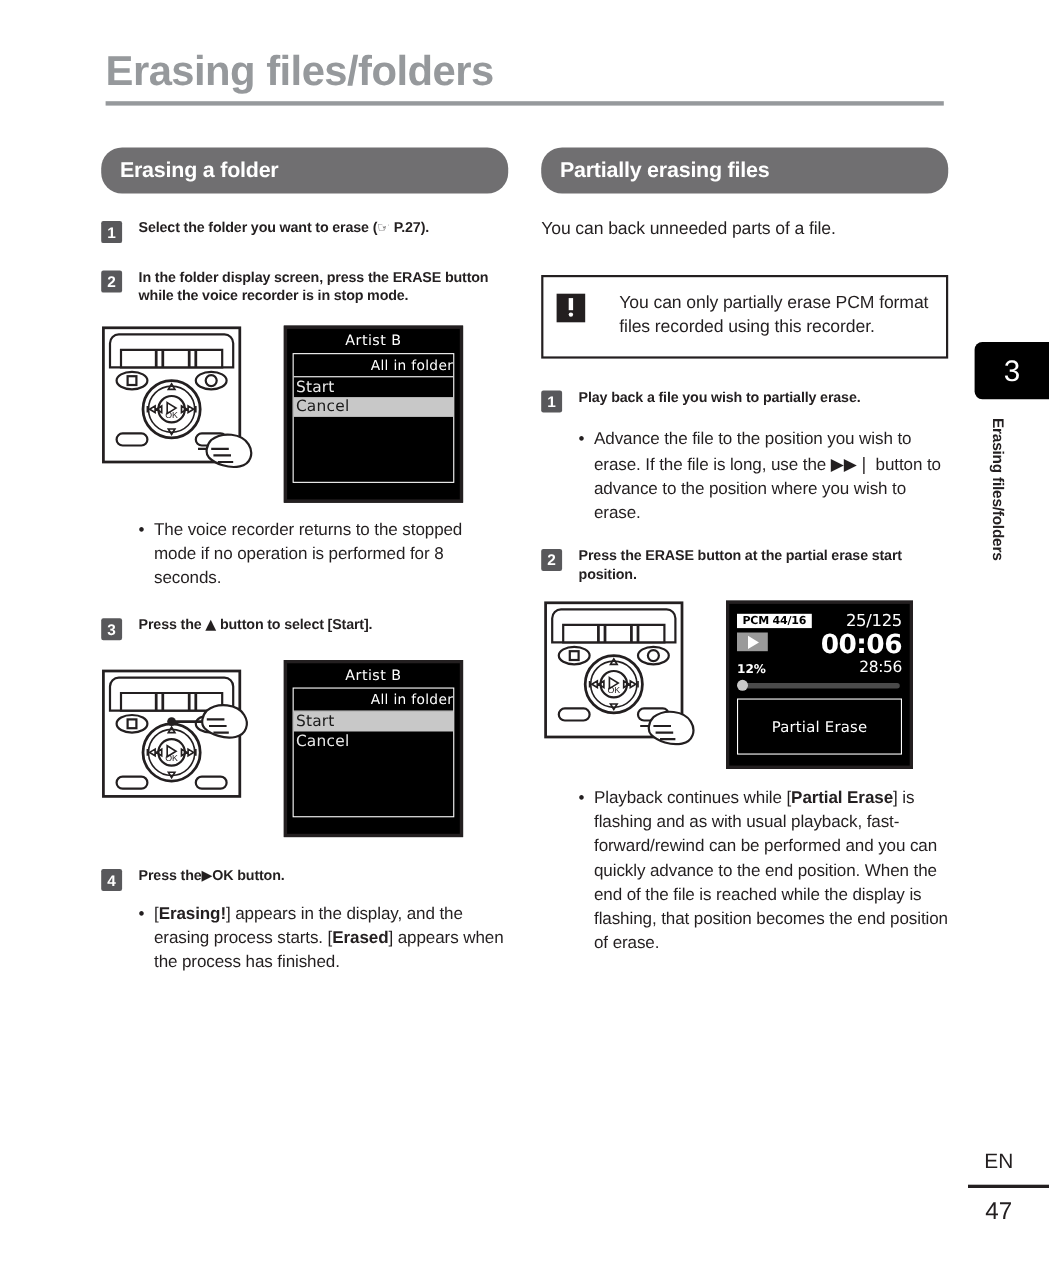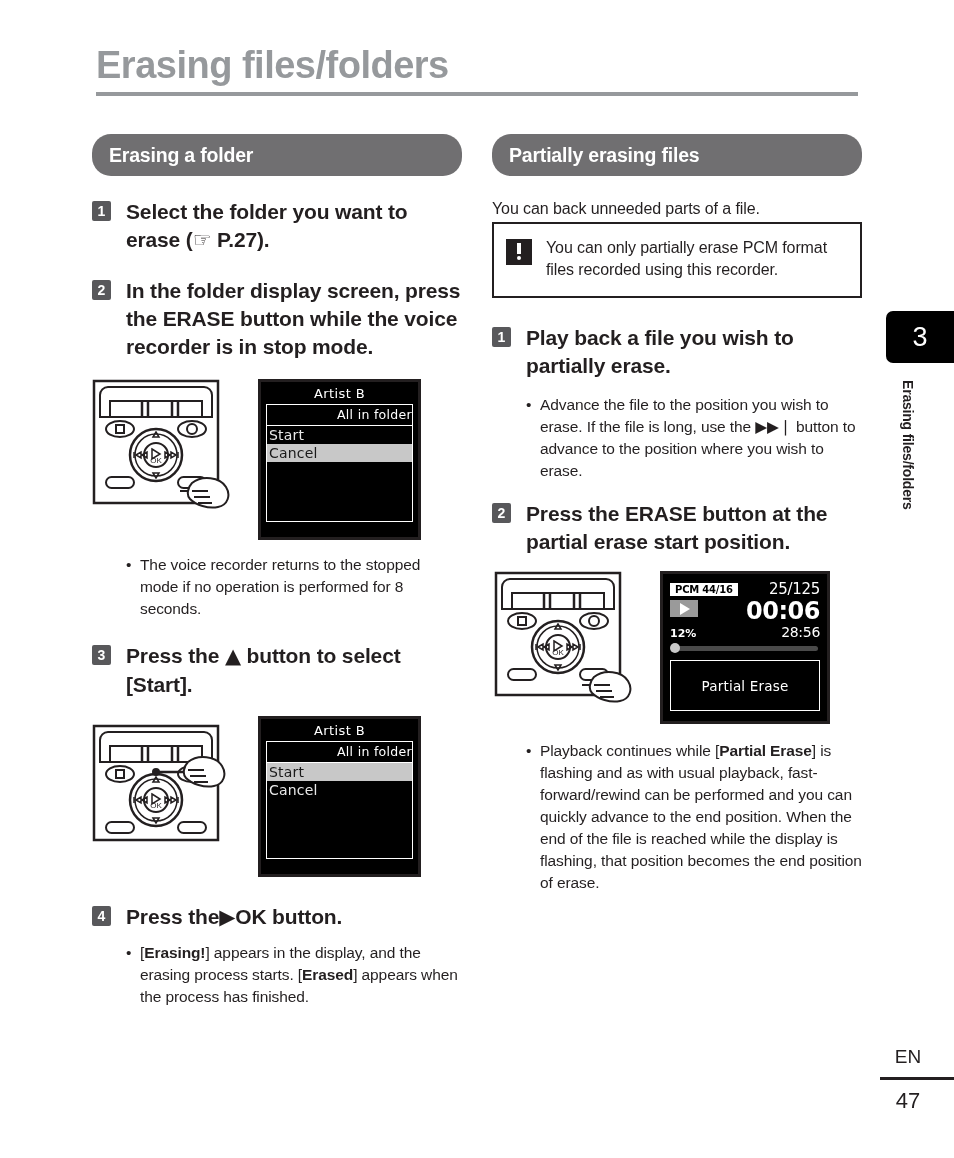--- a/index.html
+++ b/index.html
@@ -75,21 +75,21 @@
     font-size: 14px;
     font-weight: bold;
     display: flex;
     align-items: center;
     justify-content: center;
     border-radius: 2px;
     margin-top: 3px;
   }
   .step-body {
     margin-left: 15px;
-    font-size: 21px;
+    font-size: 13px;
     font-weight: bold;
     line-height: 1.33;
     letter-spacing: -0.15px;
   }
 
   
   .bullets {
     margin-top: 14px;
     padding-left: 34px;
   }
@@ -111,24 +111,25 @@
 
   
   .intro {
     margin-top: 24px;
     font-size: 16px;
     letter-spacing: -0.1px;
   }
 
   
   .note-box {
-    margin-top: 4px;
+    margin-top: 32px;
     border: 2px solid #231f20;
     padding: 13px 12px 14px 12px;
     display: flex;
+    gap: 17px;
   }
   .note-icon {
     flex: 0 0 auto;
     width: 26px;
     height: 26px;
     background: #231f20;
     margin-right: 14px;
     margin-top: 2px;
     position: relative;
   }

